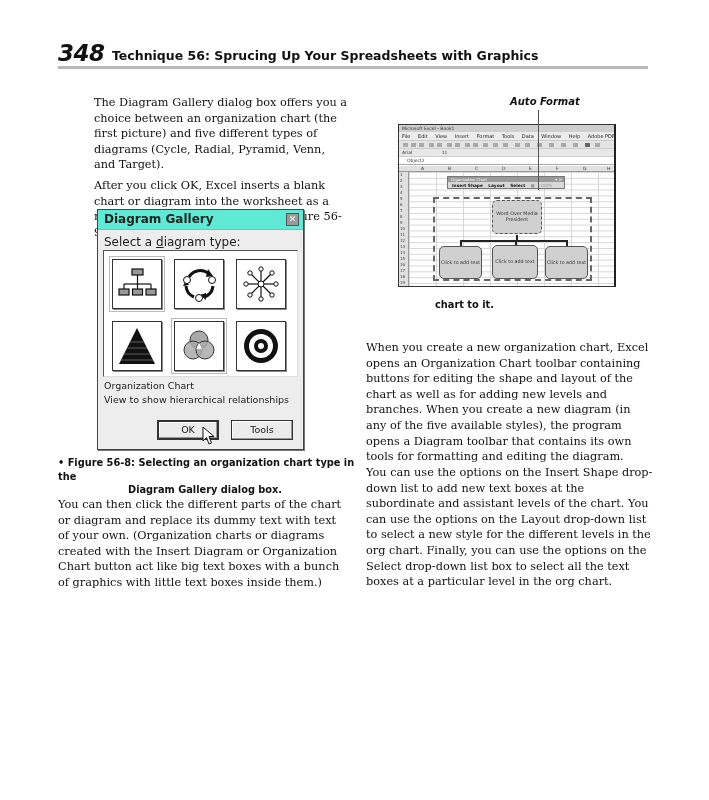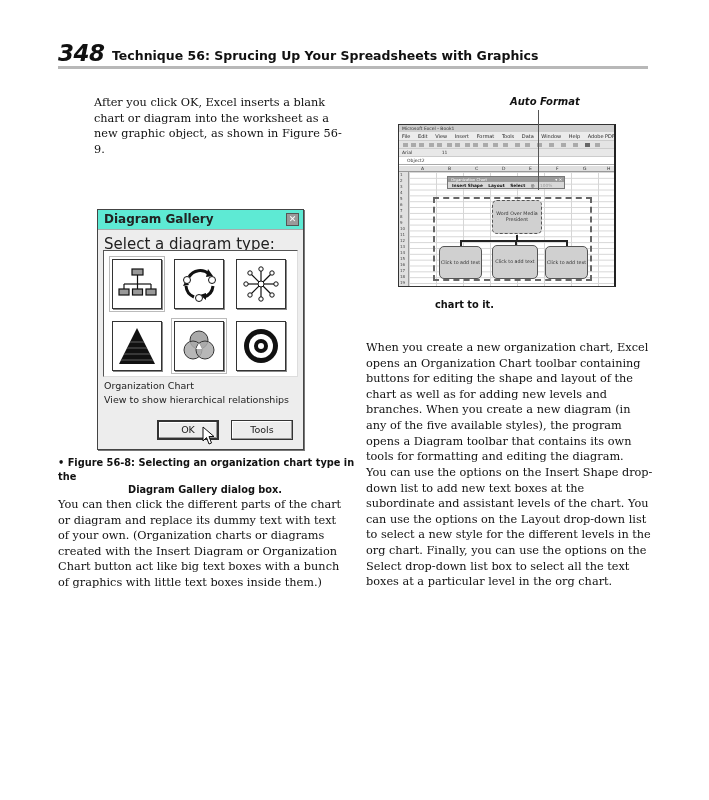--- a/index.html
+++ b/index.html
@@ -23,21 +23,21 @@
   .caption { position: absolute; font-family: "DejaVu Sans", sans-serif; font-weight: bold; font-size: 9.8px; line-height: 13.5px; color: #111; }
   .caption .indent { display: block; padding-left: 70px; }
   .cap-1 { left: 58px; top: 456px; width: 300px; }
   .cap-2 { left: 365px; top: 298px; width: 300px; }
 
   
   .dialog { position: absolute; left: 97px; top: 209px; width: 207px; height: 241px; background: #ededed; border: 1px solid #444; box-shadow: 1px 1px 0 #777; }
   .dlg-title { position: absolute; left: 0; top: 0; width: 100%; height: 20px; background: #5eead4; border-bottom: 1px solid #aaa; }
   .dlg-title-text { position: absolute; left: 6px; top: 2px; font-family: "DejaVu Sans", sans-serif; font-size: 12px; font-weight: bold; color: #222; }
   .dlg-close { position: absolute; right: 4px; top: 3px; width: 13px; height: 13px; background: #9a9a9a; border: 1px solid #555; color: #fff; font-family: "DejaVu Sans", sans-serif; font-size: 9px; line-height: 11px; text-align: center; font-weight: bold; }
-  .dlg-label { position: absolute; left: 6px; top: 25px; font-family: "DejaVu Sans", sans-serif; font-size: 15px; color: #222; }
+  .dlg-label { position: absolute; left: 6px; top: 25px; font-family: "DejaVu Sans", sans-serif; font-size: 12px; color: #222; }
   .dlg-label u { text-decoration: underline; }
   .gallery { position: absolute; left: 5px; top: 40px; width: 195px; height: 127px; background: #fff; border: 1px solid #555; border-right-color: #ddd; border-bottom-color: #ddd; }
   .tile { position: absolute; width: 50px; height: 50px; background: #fff; border: 1px solid #333; box-shadow: 1px 1px 0 #888; }
   .tile.sel { outline: 1px solid #bbb; outline-offset: 2px; }
   .tile svg { position: absolute; left: 0; top: 0; width: 48px; height: 48px; }
   .dlg-desc-title { position: absolute; left: 6px; top: 170px; font-family: "DejaVu Sans", sans-serif; font-size: 9.5px; color: #222; }
   .dlg-desc { position: absolute; left: 6px; top: 184px; font-family: "DejaVu Sans", sans-serif; font-size: 9.5px; color: #222; white-space: nowrap; }
   .dlg-btn { position: absolute; top: 210px; width: 62px; height: 20px; background: #ececec; border: 1px solid #333; box-shadow: inset -1px -1px 0 #999, inset 1px 1px 0 #fff; font-family: "DejaVu Sans", sans-serif; font-size: 9.5px; text-align: center; line-height: 18px; color: #222; }
   .dlg-btn.ok { left: 59px; border-width: 2px; line-height: 16px; }
   .dlg-btn.cancel { left: 133px; }
@@ -78,20 +78,21 @@
 </head>
 <body>
 
 <div class="page-header">
   <span class="page-num">348</span>
   <span class="running-title">Technique 56: Sprucing Up Your Spreadsheets with Graphics</span>
 </div>
 <div class="header-rule"></div>
 
 <div class="body-text col-left-top">
+  <p>The Diagram Gallery dialog box offers you a choice between an organization chart (the first picture) and five different types of diagrams (Cycle, Radial, Pyramid, Venn, and Target).</p>
   <p>After you click OK, Excel inserts a blank chart or diagram into the worksheet as a new graphic object, as shown in Figure 56-9.</p>
 </div>
 
 <div class="dialog">
   <div class="dlg-title">
     <span class="dlg-title-text">Diagram Gallery</span>
     <span class="dlg-close">✕</span>
   </div>
   <div class="dlg-label"><span>Select a </span><u>d</u><span>iagram type:</span></div>
 

